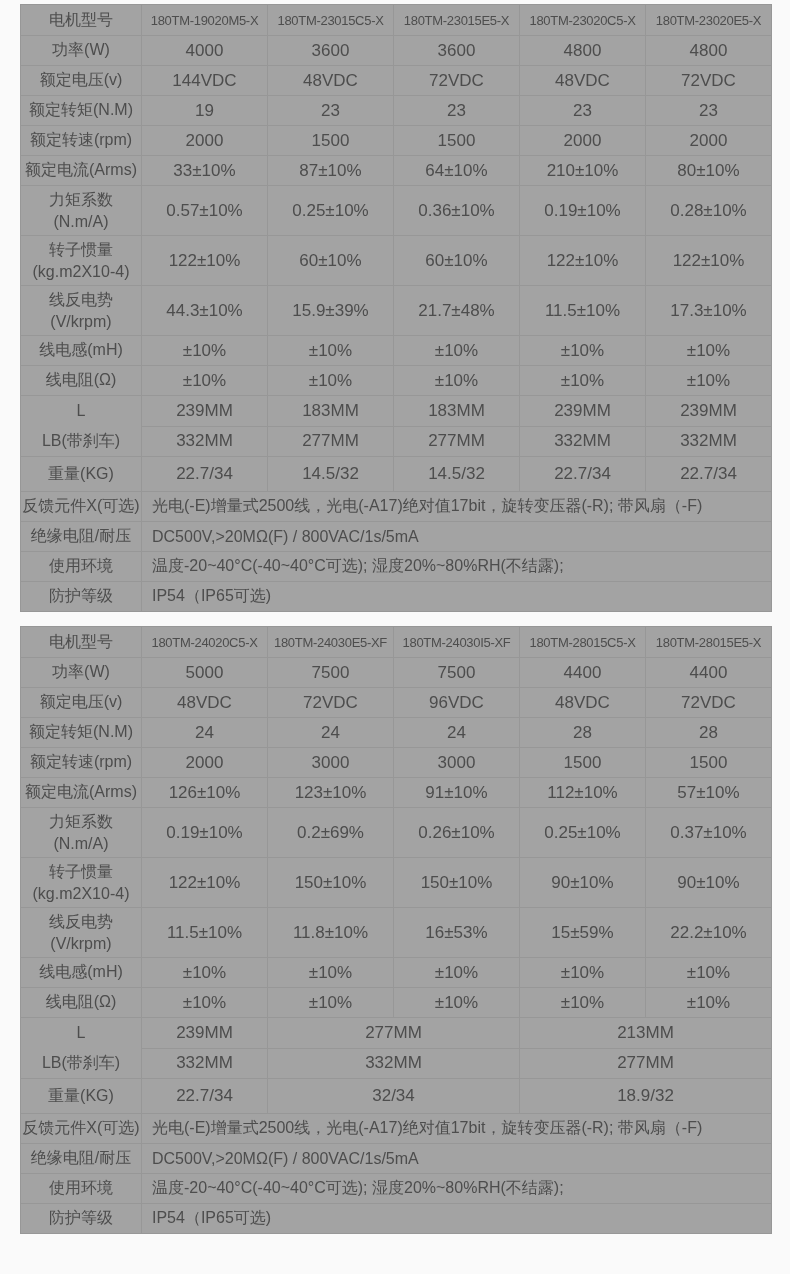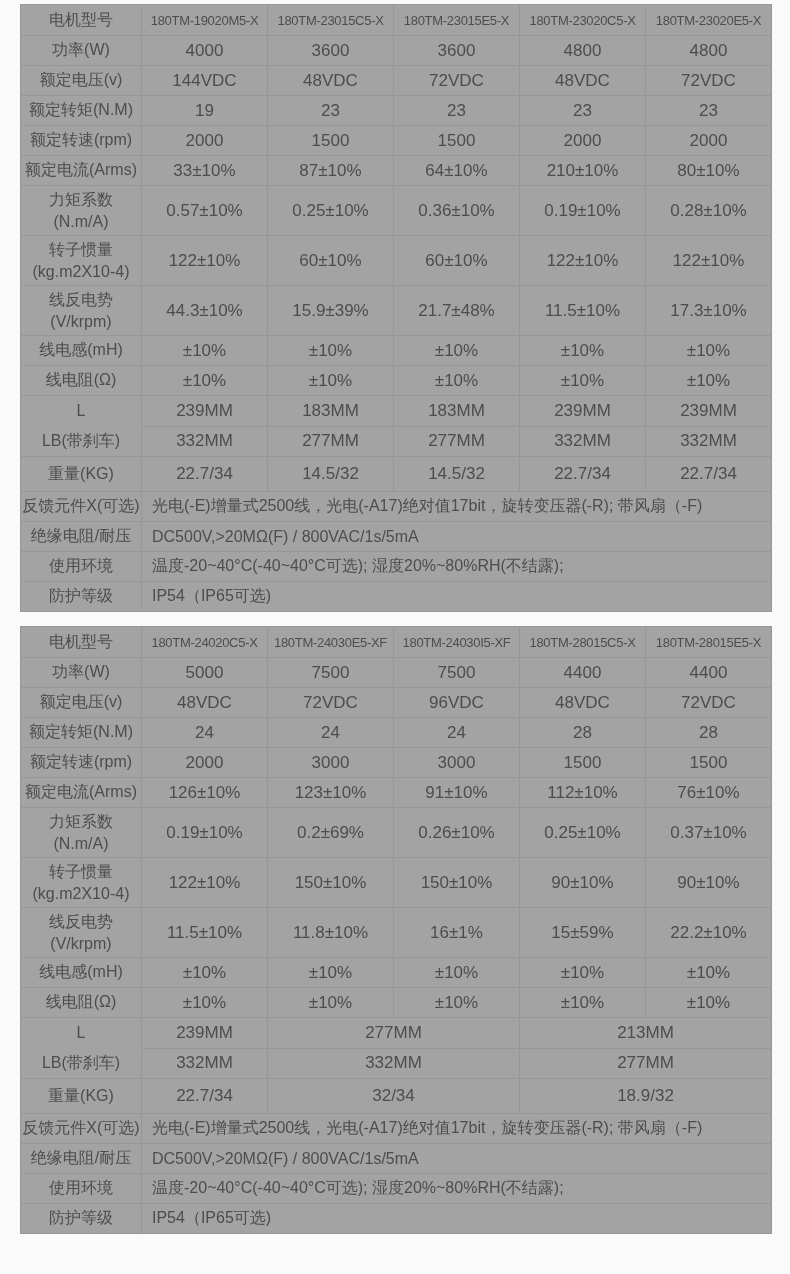--- a/index.html
+++ b/index.html
@@ -259,21 +259,21 @@
           <td class="val">3000</td>
           <td class="val">1500</td>
           <td class="val">1500</td>
         </tr>
         <tr style="height: 30px;">
           <td class="lbl">额定电流(Arms)</td>
           <td class="val">126±10%</td>
           <td class="val">123±10%</td>
           <td class="val">91±10%</td>
           <td class="val">112±10%</td>
-          <td class="val">76±10%</td>
+          <td class="val">57±10%</td>
         </tr>
         <tr style="height: 50px;">
           <td class="lbl ml">力矩系数
 (N.m/A)</td>
           <td class="val">0.19±10%</td>
           <td class="val">0.2±69%</td>
           <td class="val">0.26±10%</td>
           <td class="val">0.25±10%</td>
           <td class="val">0.37±10%</td>
         </tr>
@@ -284,21 +284,21 @@
           <td class="val">150±10%</td>
           <td class="val">150±10%</td>
           <td class="val">90±10%</td>
           <td class="val">90±10%</td>
         </tr>
         <tr style="height: 50px;">
           <td class="lbl ml">线反电势
 (V/krpm)</td>
           <td class="val">11.5±10%</td>
           <td class="val">11.8±10%</td>
-          <td class="val">16±1%</td>
+          <td class="val">16±53%</td>
           <td class="val">15±59%</td>
           <td class="val">22.2±10%</td>
         </tr>
         <tr style="height: 30px;">
           <td class="lbl">线电感(mH)</td>
           <td class="val">±10%</td>
           <td class="val">±10%</td>
           <td class="val">±10%</td>
           <td class="val">±10%</td>
           <td class="val">±10%</td>

